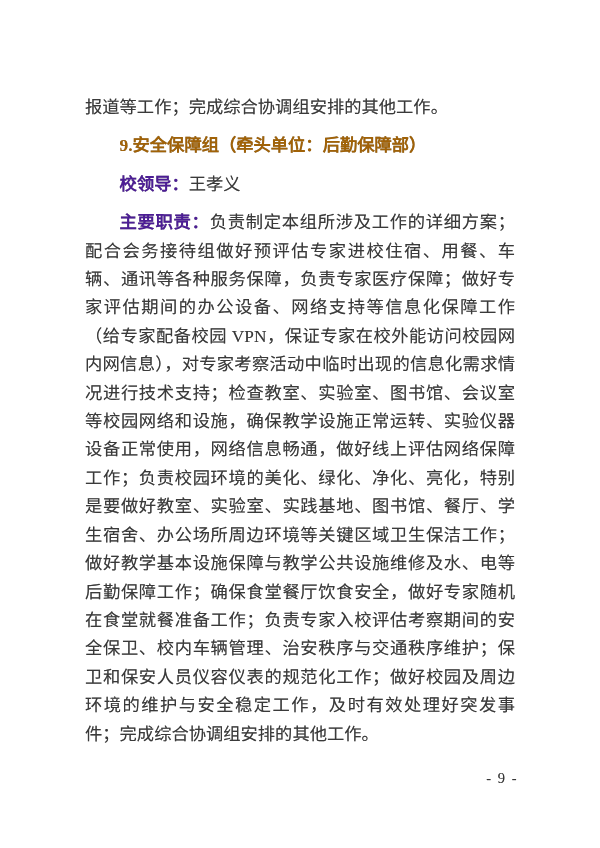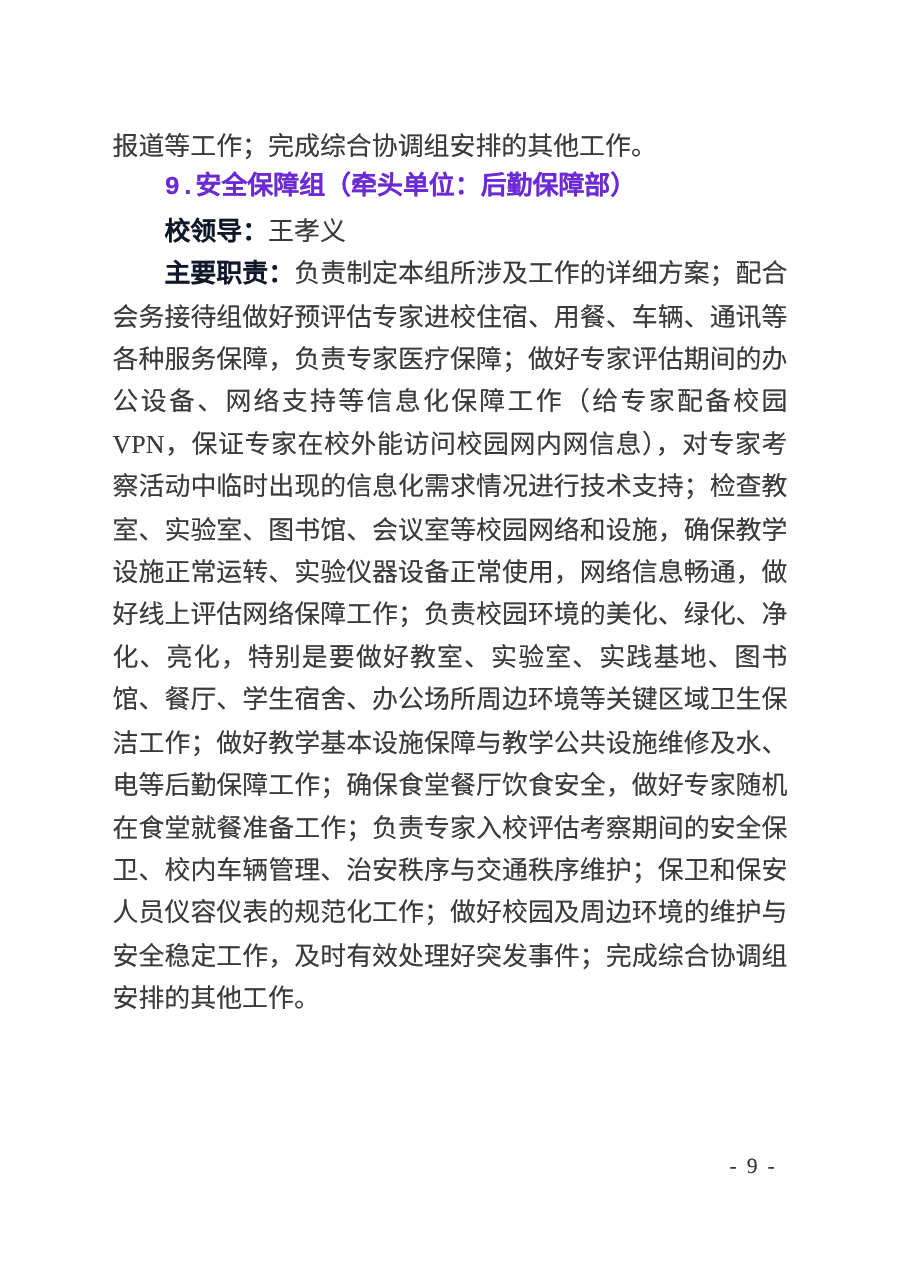--- a/index.html
+++ b/index.html
@@ -21,34 +21,33 @@
     left: 75px;
     top: 84px;
     width: 450px;
     font-size: 17.3px;
     line-height: 28.4px;
     text-align: justify;
     text-justify: inter-ideograph;
     text-shadow: 0 0 0.4px rgba(40,40,40,0.45);
   }
   .content p {
-    margin: 0;
+    margin: 10px;
     text-indent: 2em;
   }
   .content p.continuation {
     text-indent: 0;
   }
   .heading {
     font-weight: bold;
-    color: #6d28d9;
-    font-family: Liberation Mono, monospace;
+    color: #a16207;
   }
   .label {
     font-weight: bold;
-    color: #0f172a;
+    color: #4c1d95;
   }
   .page-number {
     position: absolute;
     top: 768px;
     right: 82px;
     font-size: 14.5px;
     line-height: 20px;
     letter-spacing: 1.5px;
     color: #333333;
     text-shadow: 0 0 0.4px rgba(40,40,40,0.4);

